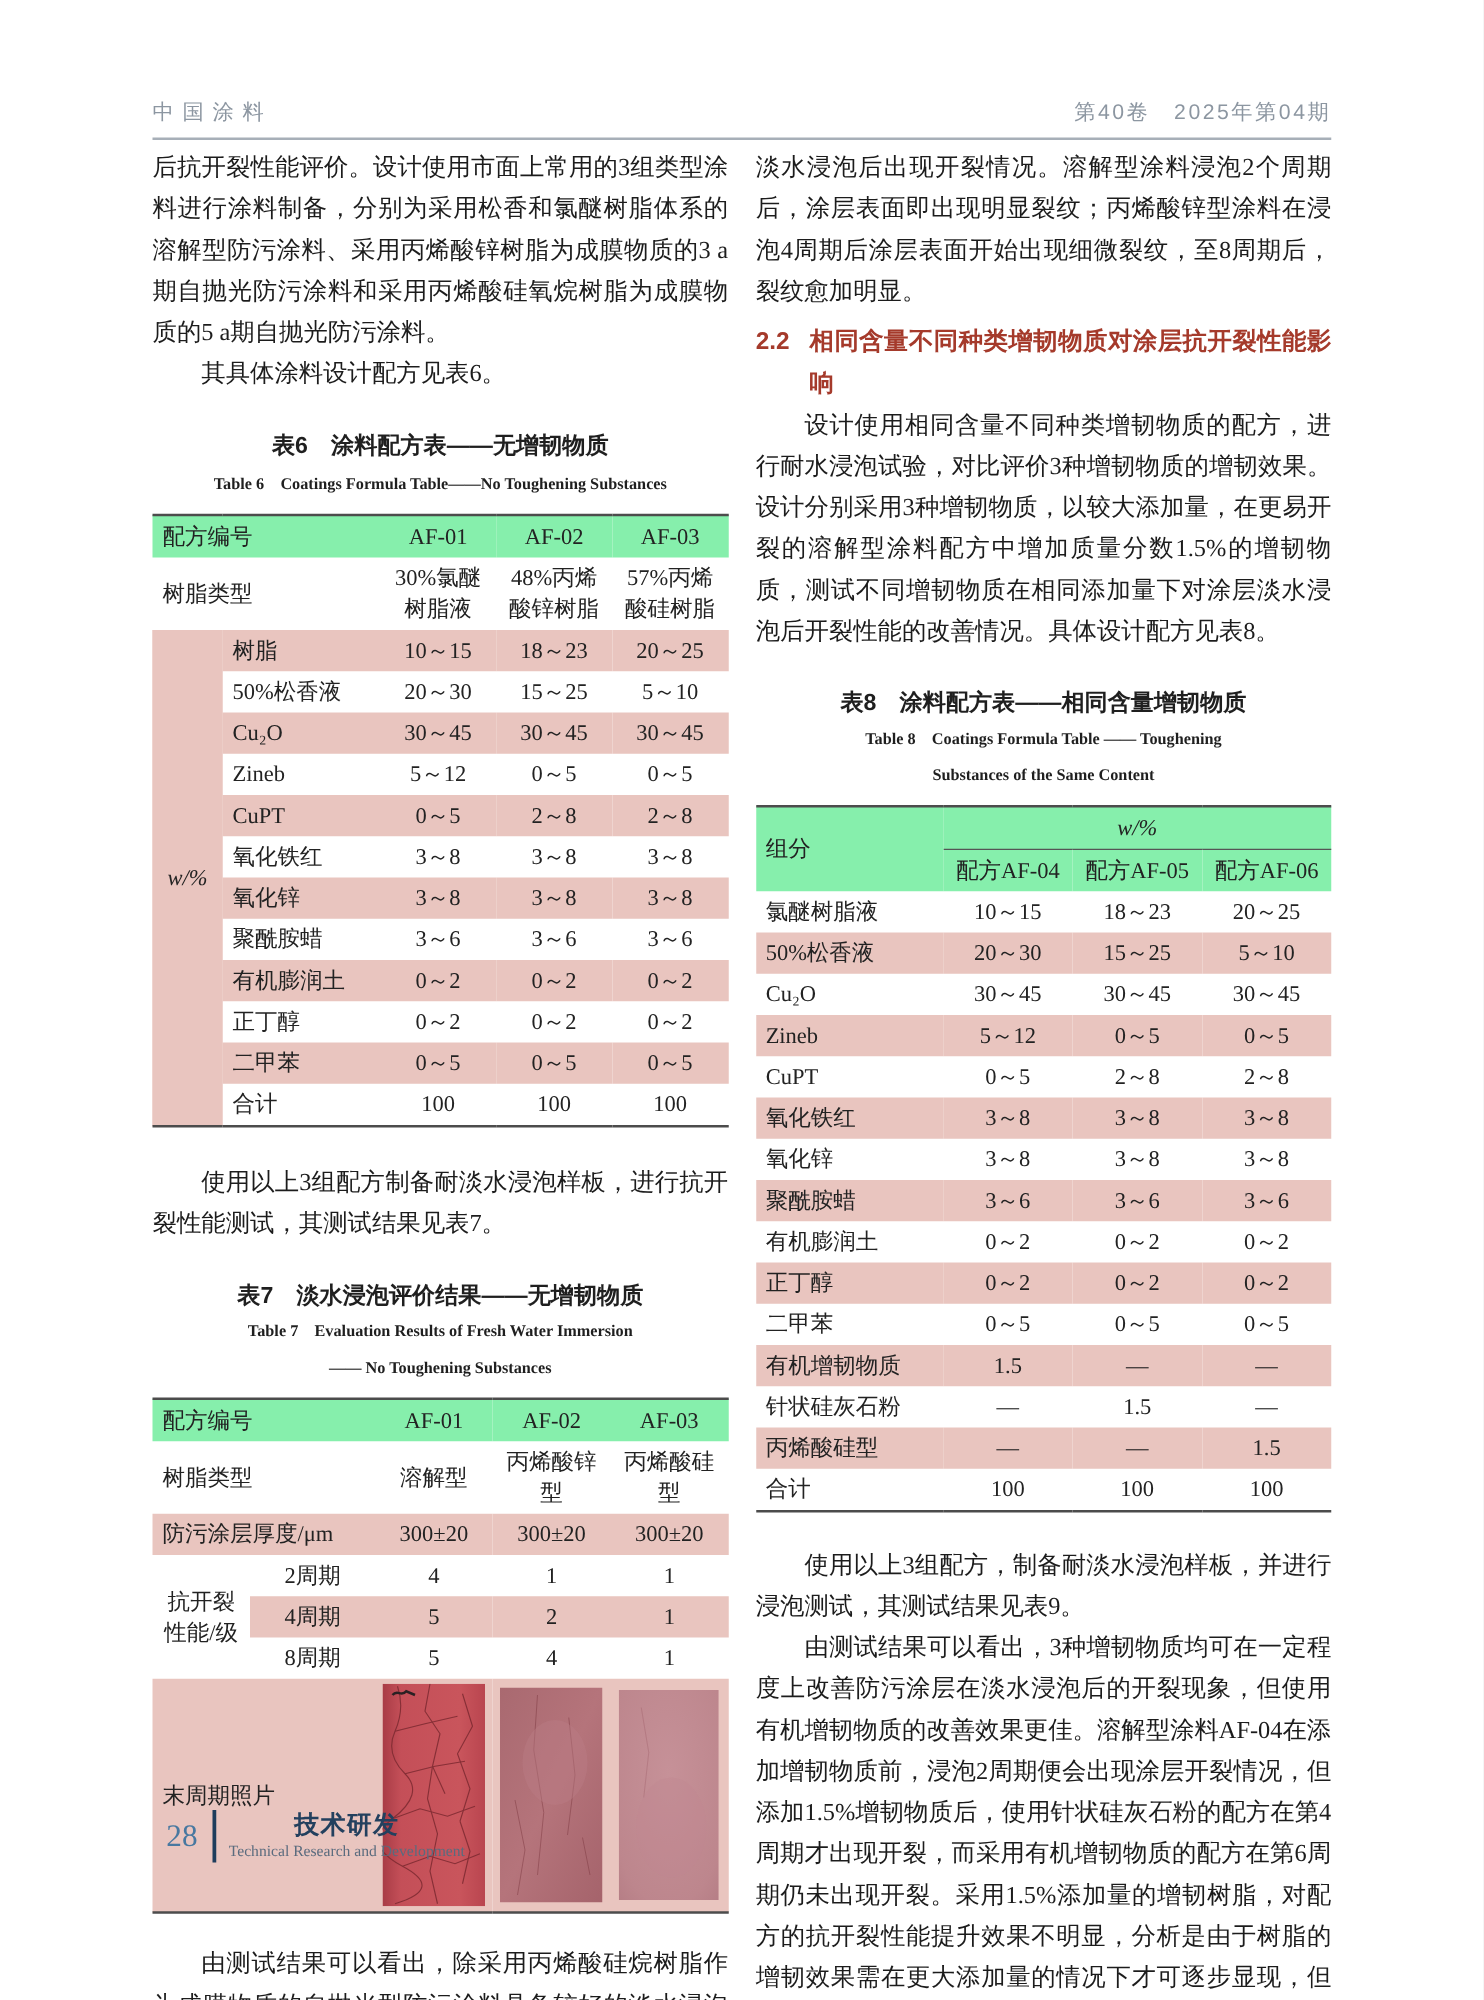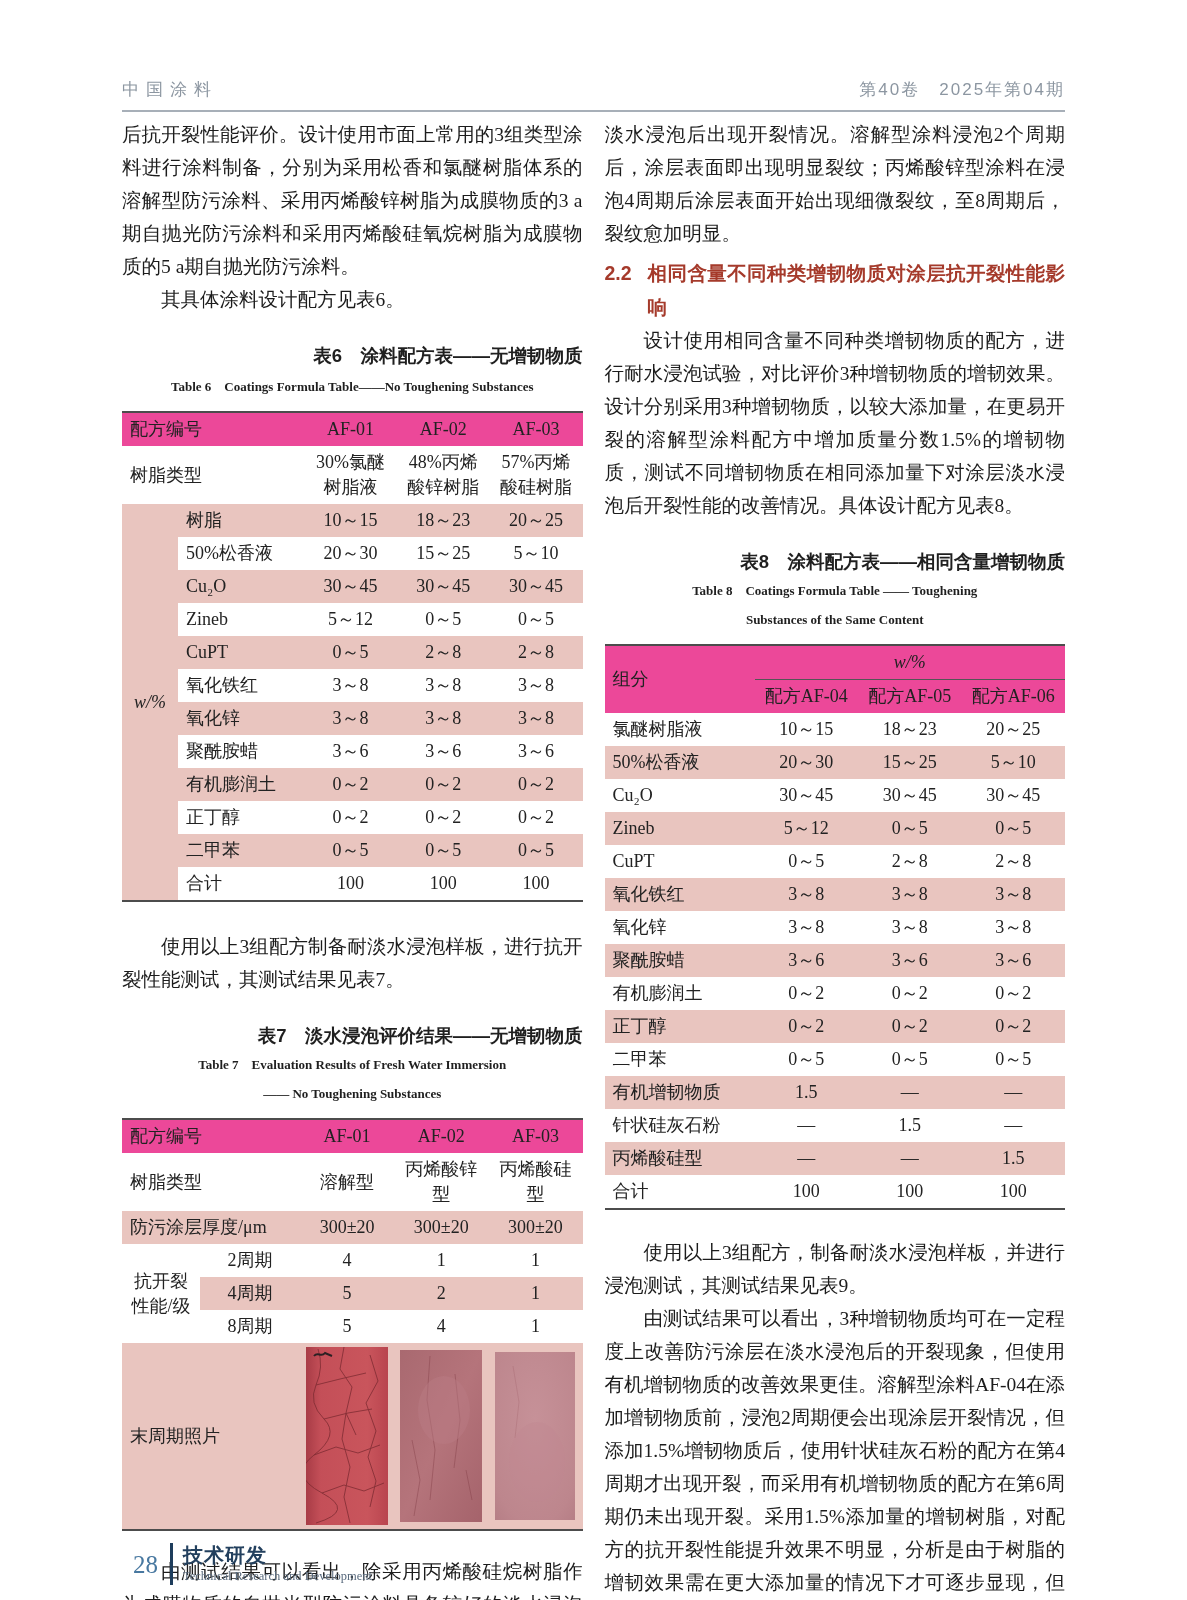--- a/index.html
+++ b/index.html
@@ -32,21 +32,21 @@
   }
   .col { flex:1; min-width:0; }
   p.body-text {
     font-size:19.5px; line-height:33px;
     text-align:justify;
     color:#1c1c1c;
   }
   p.indent { text-indent:2em; }
   
   .tbl-title-cn {
-    text-align:right; font-weight:bold; font-size:18.5px;
+    text-align:center; font-weight:bold; font-size:18.5px;
     font-family:"Liberation Sans","DejaVu Sans",sans-serif;
     margin-top:26px; line-height:28px;
   }
   .tbl-title-en {
     text-align:center; font-weight:bold; font-size:13px;
     line-height:29px; margin-top:2px;
   }
   
   table.ftable {
     width:100%; border-collapse:collapse; table-layout:fixed;
@@ -54,42 +54,42 @@
     font-size:18px;
     border-top:2px solid #4c4c4c;
     border-bottom:2px solid #4c4c4c;
   }
   table.ftable td {
     padding:4px 4px; line-height:25px;
     text-align:center; vertical-align:middle;
     color:#222;
   }
   table.ftable td.lbl { text-align:left; padding-left:8px; }
-  .shade-dark  { background:#ec4899; }
+  .shade-dark  { background:#86efac; }
   .shade-light { background:#e9c5bf; }
   .wcell { font-style:italic; background:#e9c5bf; text-align:center; }
   .wlabel { font-style:italic; border-bottom:1px solid #555; }
   .crack-label { text-align:center; line-height:24px; }
   
   .photo-row td { padding:10px 4px; }
   .photo-frame { display:flex; justify-content:center; }
   
   .section-heading {
     margin-top:6px;
     color:#a53a2b; font-weight:bold;
     font-family:"Liberation Sans","DejaVu Sans",sans-serif;
     font-size:19.5px; line-height:34px;
     display:flex; gap:16px;
     text-align:justify;
   }
   .section-number { flex:0 0 auto; }
   
   .page-footer {
-    position:absolute; left:133px; top:1543px;
-    display:flex; align-items:stretch;
+    position:absolute; left:133px; top:1448px;
+    display:flex; align-items:stretch;text-align:center;
   }
   .pf-num {
     color:#4878a0; font-size:25px;
     font-family:"Liberation Serif","DejaVu Serif",serif;
     align-self:flex-end; padding-bottom:6px;
   }
   .pf-bar { width:3px; background:#1e3d5c; margin:0 10px 0 12px; }
   .pf-cn {
     color:#23405e; font-weight:bold; font-size:20px;
     font-family:"Liberation Sans","DejaVu Sans",sans-serif;

